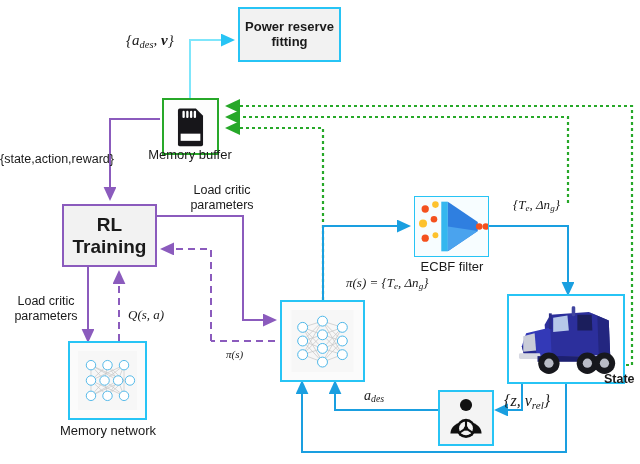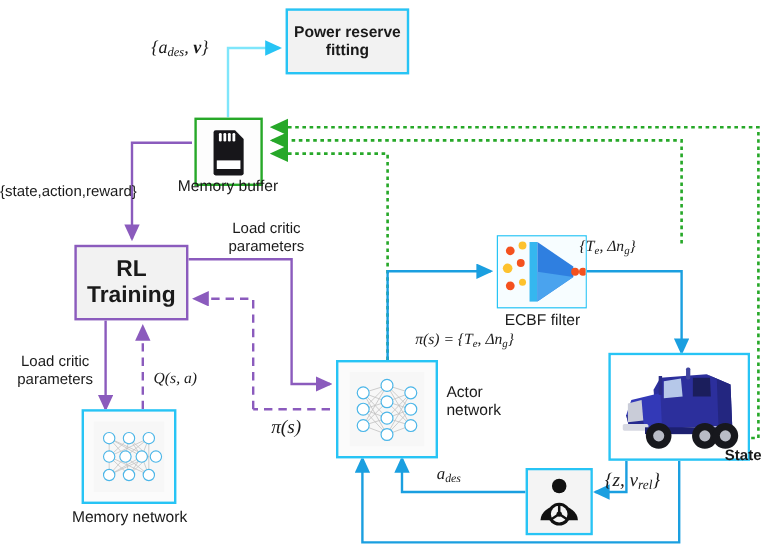--- a/index.html
+++ b/index.html
@@ -169,21 +169,20 @@
             <circle cx="50" cy="40" r="8"></circle>
           <circle cx="50" cy="62" r="8"></circle>
             <circle cx="50" cy="84" r="8"></circle>
           <circle cx="82" cy="28" r="8"></circle>
             <circle cx="82" cy="50" r="8"></circle>
             <circle cx="82" cy="72" r="8"></circle>
         </g>
       </svg>
     </div>
   </div>
-  <div class="caption" style="left:372px;top:320px;width:72px;font-size:13px;text-align:left;">Actor network</div>
 
   <div class="node" style="left:414px;top:196px;width:75px;height:61px;border:1.5px solid #27c4f5;background:#f6fdff;">
     <svg viewBox="0 0 100 80" width="100%" height="100%" style="display:block;">
       <rect x="0" y="0" width="100" height="80" fill="#f7fdff"></rect>
       <g>
         <circle cx="14" cy="16" r="5" fill="#f4511e"></circle>
         <circle cx="28" cy="10" r="4.5" fill="#fdc22e"></circle>
         <circle cx="11" cy="36" r="5.5" fill="#fdc22e"></circle>
         <circle cx="26" cy="30" r="4.5" fill="#f4511e"></circle>
         <circle cx="14" cy="56" r="5" fill="#f4511e"></circle>
@@ -247,27 +246,27 @@
   </div>
 
   <div class="plabel" style="left:0px;top:152px;width:118px;font-size:12.5px;text-align:left;">{state,action,reward}</div>
 
   <div class="plabel" style="left:170px;top:183px;width:104px;font-size:12.5px;white-space:normal;">Load critic parameters</div>
 
   <div class="plabel" style="left:6px;top:294px;width:80px;font-size:12.5px;white-space:normal;">Load critic parameters</div>
 
   <div class="mlabel" style="left:128px;top:308px;font-size:13px;">Q(s, a)</div>
 
-  <div class="mlabel" style="left:226px;top:348px;font-size:16px;">π(s)</div>
+  <div class="mlabel" style="left:226px;top:348px;font-size:11px;">π(s)</div>
 
   <div class="mlabel" style="left:330px;top:276px;font-size:13px;margin-left:16px;">
     <span>π(s) = {</span><span>T</span><span class="sub">e</span><span>, Δn</span><span class="sub">g</span><span>}</span>
   </div>
 
-  <div class="mlabel" style="left:483px;top:198px;font-size:13px;">
+  <div class="mlabel" style="left:513px;top:198px;font-size:13px;">
     <span>{</span><span>T</span><span class="sub">e</span><span>, Δn</span><span class="sub">g</span><span>}</span>
   </div>
 
   <div class="mlabel" style="left:504px;top:392px;font-size:16px;">
     <span>{</span><span>z</span><span>, v</span><span class="sub">rel</span><span>}</span>
   </div>
 
   <div class="mlabel" style="left:364px;top:388px;font-size:14px;">
     <span>a</span><span class="sub">des</span>
   </div>

